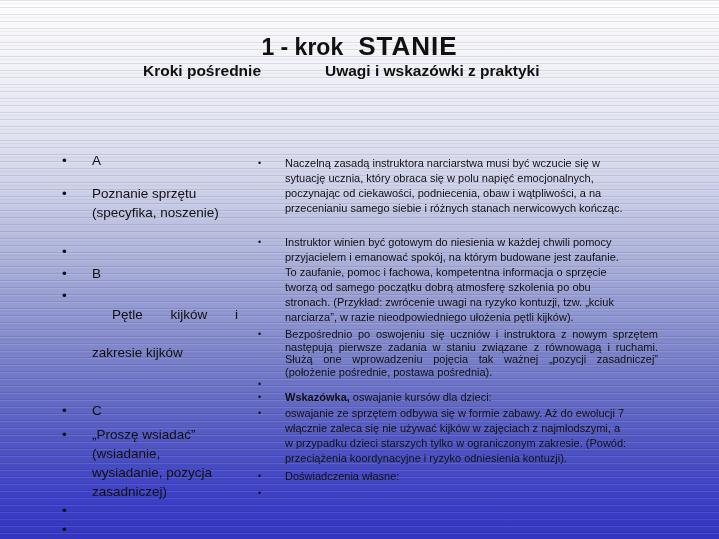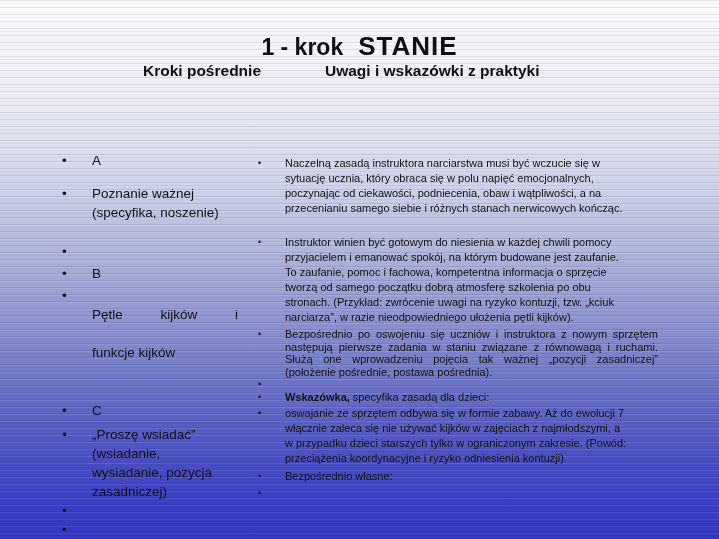--- a/index.html
+++ b/index.html
@@ -33,21 +33,21 @@
     font-size:13.5px;line-height:19px;}
   .col-right{position:absolute;left:256px;top:156px;width:402px;
     font-size:11px;line-height:15px;}
 
   .item{display:flex;}
   .item .marker{flex:0 0 30px;padding-left:4px;}
   .col-right .item .marker{flex:0 0 27px;padding-left:2px;font-size:9px;}
   .item .txt{flex:1;white-space:pre-line;min-height:1em;}
   .txt.justify{white-space:normal;text-align:justify;}
   .tight{line-height:12.5px;}
-  .justify-spread{display:block;text-align:justify;text-align-last:justify;}
+  .justify-spread{display:block;text-align:justify;text-align-last:justify;margin-left:20px;}
   .plain-line{display:block;}
   b{font-weight:bold;}
 </style>
 </head>
 <body>
 
 <div class="slide">
   <div class="stripes"></div>
 
   <div class="title-row">
@@ -58,36 +58,36 @@
   <div class="subheader right">Uwagi i wskazówki z praktyki</div>
   <div class="subheader left">Kroki pośrednie</div>
 
   <div class="col-left">
     <div class="item">
       <span class="marker">•</span>
       <span class="txt">A</span>
     </div>
     <div class="item" style="margin-top:14px">
       <span class="marker">•</span>
-      <span class="txt">Poznanie ważnej
+      <span class="txt">Poznanie sprzętu
 (specyfika, noszenie)</span>
     </div>
     <div class="item" style="margin-top:20px">
       <span class="marker">•</span>
       <span class="txt"></span>
     </div>
     <div class="item" style="margin-top:3px">
       <span class="marker">•</span>
       <span class="txt">B</span>
     </div>
     <div class="item" style="margin-top:3px">
       <span class="marker">•</span>
       <span class="txt">
         <span class="justify-spread">Pętle kijków i</span>
-        <span class="plain-line">funkcje kijków</span>
+        <span class="plain-line">zakresie kijków</span>
       </span>
     </div>
     <div class="item" style="margin-top:20px">
       <span class="marker">•</span>
       <span class="txt">C</span>
     </div>
     <div class="item" style="margin-top:5px">
       <span class="marker">•</span>
       <span class="txt">„Proszę wsiadać”
 (wsiadanie,
@@ -124,31 +124,31 @@
     <div class="item tight" style="margin-top:3px">
       <span class="marker">•</span>
       <span class="txt justify">Bezpośrednio po oswojeniu się uczniów i instruktora z nowym sprzętem następują pierwsze zadania w staniu związane z równowagą i ruchami. Służą one wprowadzeniu pojęcia tak ważnej „pozycji zasadniczej” (położenie pośrednie, postawa pośrednia).</span>
     </div>
     <div class="item" style="line-height:12px">
       <span class="marker">•</span>
       <span class="txt"></span>
     </div>
     <div class="item">
       <span class="marker">•</span>
-      <span class="txt"><b>Wskazówka,</b><span> specyfika zasadą dla dzieci:</span></span>
+      <span class="txt"><b>Wskazówka,</b><span> oswajanie kursów dla dzieci:</span></span>
     </div>
     <div class="item" style="margin-top:1px">
       <span class="marker">•</span>
       <span class="txt">oswajanie ze sprzętem odbywa się w formie zabawy. Aż do ewolucji 7
 włącznie zaleca się nie używać kijków w zajęciach z najmłodszymi, a
 w przypadku dzieci starszych tylko w ograniczonym zakresie. (Powód:
 przeciążenia koordynacyjne i ryzyko odniesienia kontuzji).</span>
     </div>
     <div class="item" style="margin-top:3px">
       <span class="marker">•</span>
-      <span class="txt">Bezpośrednio własne:</span>
+      <span class="txt">Doświadczenia własne:</span>
     </div>
     <div class="item" style="margin-top:2px">
       <span class="marker">•</span>
       <span class="txt"></span>
     </div>
   </div>
 </div>
 
 </body></html>

